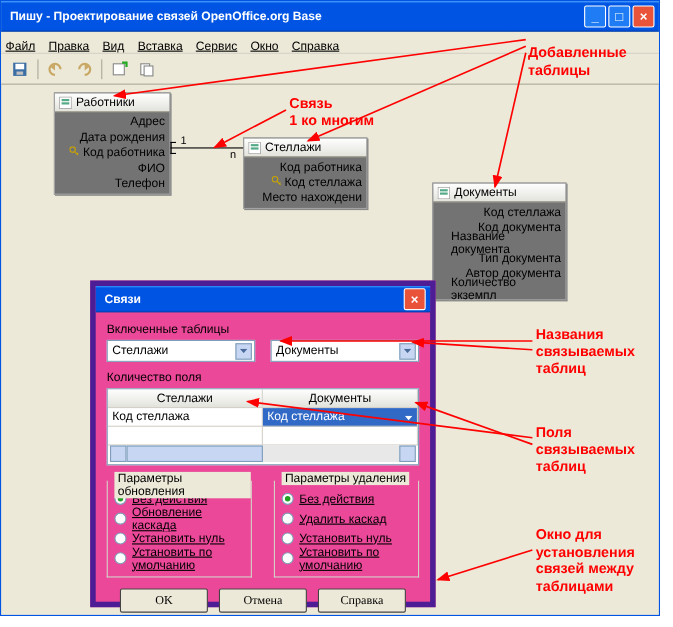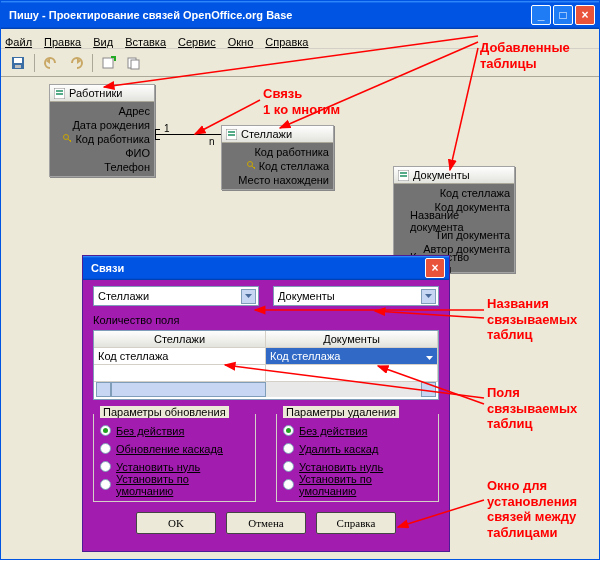--- a/index.html
+++ b/index.html
@@ -15,21 +15,21 @@
 .toolbar{height:28px;background:#ece9d8;display:flex;align-items:center;padding:0 6px;gap:3px;border-bottom:1px solid #aca899;}
 .toolbar .tbtn{width:22px;height:22px;display:flex;align-items:center;justify-content:center;border:1px solid transparent;border-radius:2px;}
 .toolbar .sep{width:1px;height:18px;background:#aca899;margin:0 2px;}
 .canvas{position:absolute;left:1px;right:1px;top:77px;bottom:1px;background:#ece9d8;overflow:hidden;}
 .table-win{position:absolute;border:1px solid #a3a3a3;background:#737373;box-shadow:1px 1px 0 #888;}
 .table-win .thead{height:17px;background:linear-gradient(#fefefe,#e3e3dd);border-bottom:1px solid #aca899;padding:1px 14px 1px 4px;display:flex;align-items:center;gap:4px;}
 .table-win .thead svg{flex-shrink:0;}
 .table-win .fields{padding:2px 4px;}
 .table-win .field{display:flex;align-items:center;gap:3px;height:14px;justify-content:flex-end;}
 .table-win .key{width:9px;flex-shrink:0;}
-.dlg{position:absolute;left:82px;top:255px;width:368px;height:297px;border:1px solid #4c1d95;background:#a21caf;}
+.dlg{position:absolute;left:82px;top:255px;width:314px;height:297px;border:5px solid #4c1d95;background:#ec4899;}
 .dlg .titlebar{height:24px;font-size:11px;}
 .dlg .body{padding:6px 10px;}
 .group-title{margin-top:4px;margin-bottom:3px;}
 .combos{display:flex;gap:14px;}
 .combo{flex:1;height:20px;border:1px solid #7f9db9;background:#fff;display:flex;align-items:center;padding:0 2px 0 4px;}
 .combo .dd{width:15px;height:15px;margin-left:auto;background:#c6d6f3;border:1px solid #7f9db9;display:flex;align-items:center;justify-content:center;}
 .fieldgrid{margin-top:4px;border:1px solid #7f9db9;background:#fff;height:70px;position:relative;overflow:hidden;}
 .fgrow{display:flex;height:17px;}
 .fgcell{flex:1;border-right:1px solid #d4d0c8;border-bottom:1px solid #d4d0c8;padding:1px 4px;display:flex;align-items:center;}
 .fghdr .fgcell{background:linear-gradient(#fefefe,#e3e3dd);justify-content:center;}
@@ -217,20 +217,21 @@
   </div>
 </div>
 
 <div class="dlg">
   <div class="titlebar">
     <span>Связи</span>
     <div class="spacer"></div>
     <div class="winbtn close">×</div>
   </div>
   <div class="body">
+    <div class="group-title">Включенные таблицы</div>
     <div class="combos">
       <div class="combo">
           <span>Стеллажи</span>
           <div class="dd">
             <svg width="7" height="4">
               <path d="M0 0 L7 0 L3.5 4 Z" fill="#4a6a9a"></path>
             </svg>
           </div>
         </div>
       <div class="combo">

